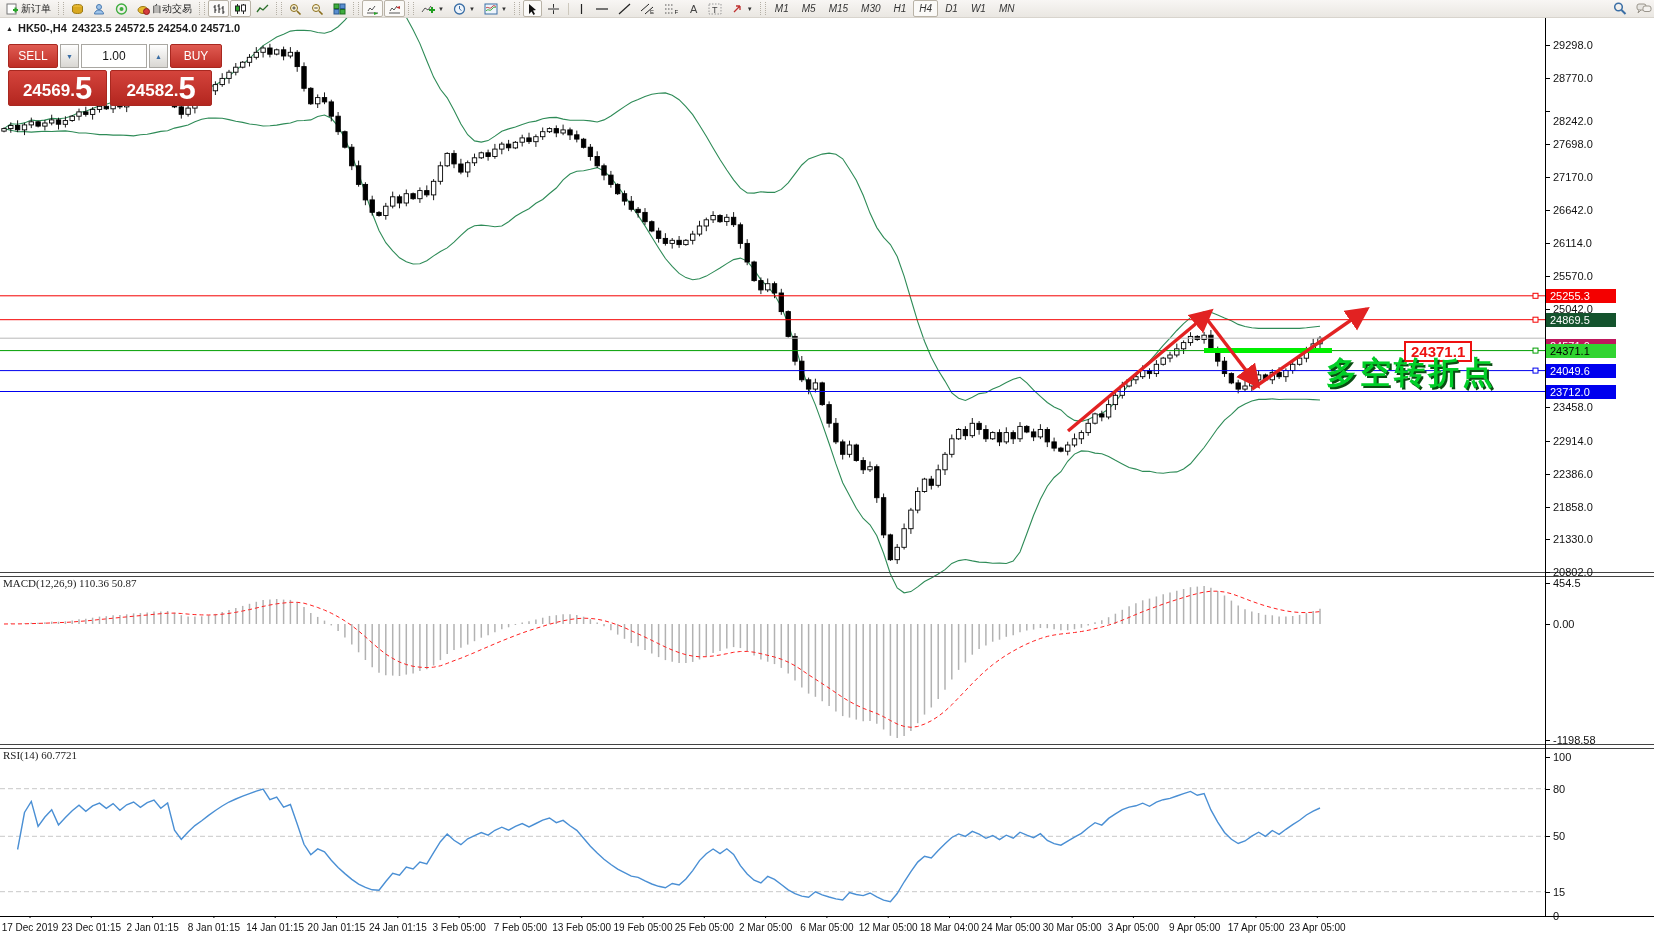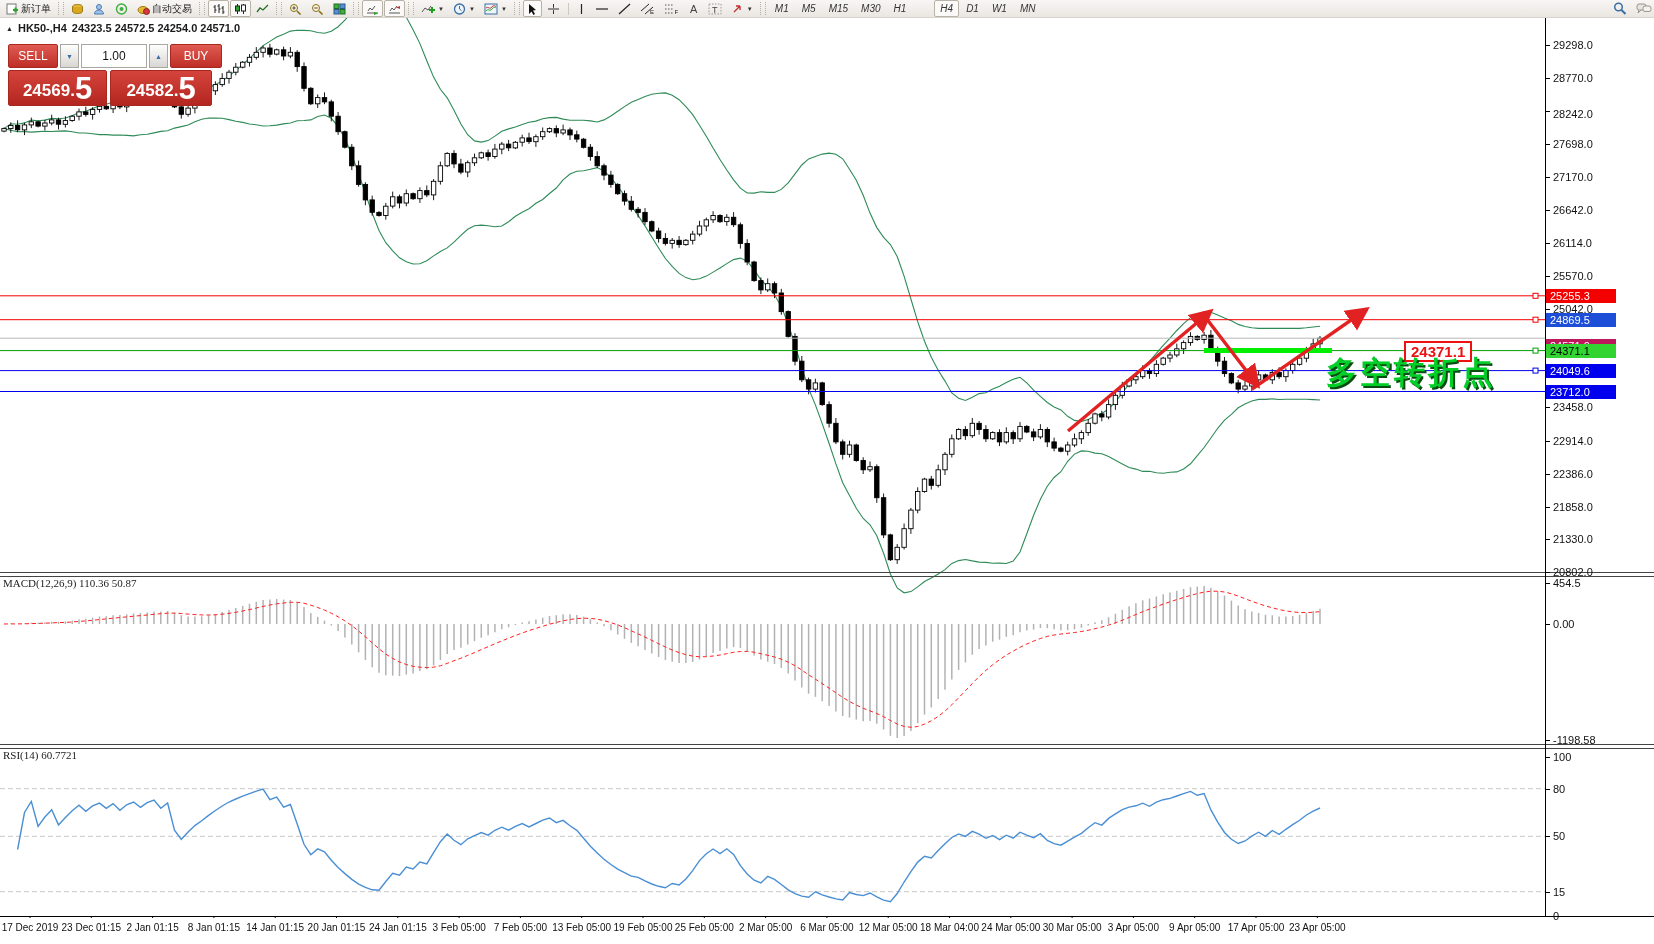--- a/index.html
+++ b/index.html
@@ -11,21 +11,21 @@
     display:flex;align-items:center;padding:0 2px;gap:1px;font-size:10px;color:#222;z-index:30;}
   .tbtn{height:15px;display:flex;align-items:center;gap:2px;padding:0 3px;
     border:1px solid transparent;border-radius:2px;white-space:nowrap;cursor:default;}
   .tbtn.pressed{border-color:#b9b3a7;background:#fbfaf8;}
   .tsep{width:1px;height:12px;background:#cdc8bd;margin:0 3px;flex:0 0 auto;}
   .grip{width:4px;height:13px;margin:0 2px;border-left:1px dotted #b5b0a6;border-right:1px dotted #b5b0a6;}
   .caret{font-size:6px;color:#333;margin-left:1px;}
   .tflex{flex:1;}
   .tf-btn{height:15px;padding:0 5px;border:1px solid transparent;border-radius:2px;
     display:flex;align-items:center;font-size:10px;color:#333;}
-  .tf-btn.active{border-color:#b9b3a7;background:#fbfaf8;margin-left:21px;}
+  .tf-btn.active{border-color:#b9b3a7;background:#fbfaf8;}
   .toolbar svg{display:block;}
   
   #chart-svg{position:absolute;top:0;left:0;z-index:1;}
   .chart-title{position:absolute;top:22px;left:6px;z-index:5;font-size:11px;font-weight:bold;
     color:#1a1a1a;display:flex;align-items:center;gap:5px;}
   .chart-title .tri{font-size:7px;color:#222;}
   .panel-label{position:absolute;left:3px;z-index:5;font-size:11px;color:#222;font-family:Liberation Serif, serif;}
   
   .trade-panel{position:absolute;left:8px;top:44px;z-index:20;width:239px;}
   .tp-row1{display:flex;gap:2px;height:24px;}
@@ -989,21 +989,21 @@
 
 <div class="callout" style="left:1404px;top:341px;">24371.1</div>
 <div class="cn-note" style="left:1326px;top:352px;">多空转折点</div>
 
 <div class="price-axis">
     <div class="ptick" style="top:28.0px"></div>
     <div class="plabel" style="top:28.0px">29298.0</div>
     <div class="ptick" style="top:60.8px"></div>
     <div class="plabel" style="top:60.8px">28770.0</div>
     <div class="ptick" style="top:93.5px"></div>
-    <div class="plabel" style="top:97px">28242.0</div>
+    <div class="plabel" style="top:104px">28242.0</div>
     <div class="ptick" style="top:127.2px"></div>
     <div class="plabel" style="top:127.2px">27698.0</div>
     <div class="ptick" style="top:160.0px"></div>
     <div class="plabel" style="top:160.0px">27170.0</div>
     <div class="ptick" style="top:192.7px"></div>
     <div class="plabel" style="top:192.7px">26642.0</div>
     <div class="ptick" style="top:225.5px"></div>
     <div class="plabel" style="top:225.5px">26114.0</div>
     <div class="ptick" style="top:259.2px"></div>
     <div class="plabel" style="top:259.2px">25570.0</div>
@@ -1015,21 +1015,21 @@
     <div class="plabel" style="top:424.0px">22914.0</div>
     <div class="ptick" style="top:456.7px"></div>
     <div class="plabel" style="top:456.7px">22386.0</div>
     <div class="ptick" style="top:489.5px"></div>
     <div class="plabel" style="top:489.5px">21858.0</div>
     <div class="ptick" style="top:522.2px"></div>
     <div class="plabel" style="top:522.2px">21330.0</div>
     <div class="ptick" style="top:555.0px"></div>
     <div class="plabel" style="top:555.0px">20802.0</div>
     <div class="ptag" style="top:278.8px;background:#f40000;color:#ffffff">25255.3</div>
-    <div class="ptag" style="top:302.7px;background:#1d4ed8;color:#ffffff">24869.5</div>
+    <div class="ptag" style="top:302.7px;background:#14532d;color:#ffffff">24869.5</div>
     <div class="ptag" style="top:329px;background:#be185d;color:#ffffff">24571.0</div>
     <div class="ptag" style="top:333.6px;background:#31d431;color:#000000">24371.1</div>
     <div class="ptag" style="top:353.6px;background:#0000ee;color:#ffffff">24049.6</div>
     <div class="ptag" style="top:374.5px;background:#0000ee;color:#ffffff">23712.0</div>
     <div class="ptick" style="top:566px"></div>
     <div class="plabel" style="top:566px">454.5</div>
     <div class="ptick" style="top:607px"></div>
     <div class="plabel" style="top:607px">0.00</div>
     <div class="ptick" style="top:723px"></div>
     <div class="plabel" style="top:723px">-1198.58</div>

